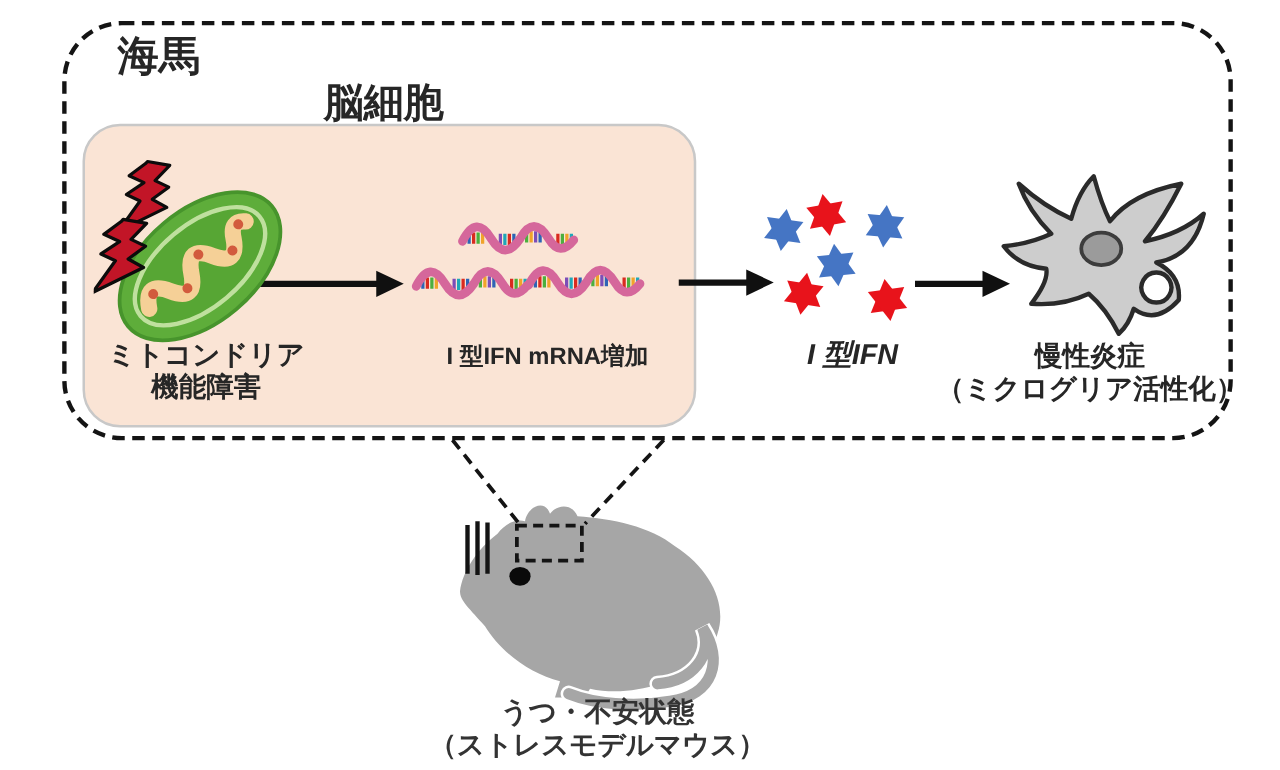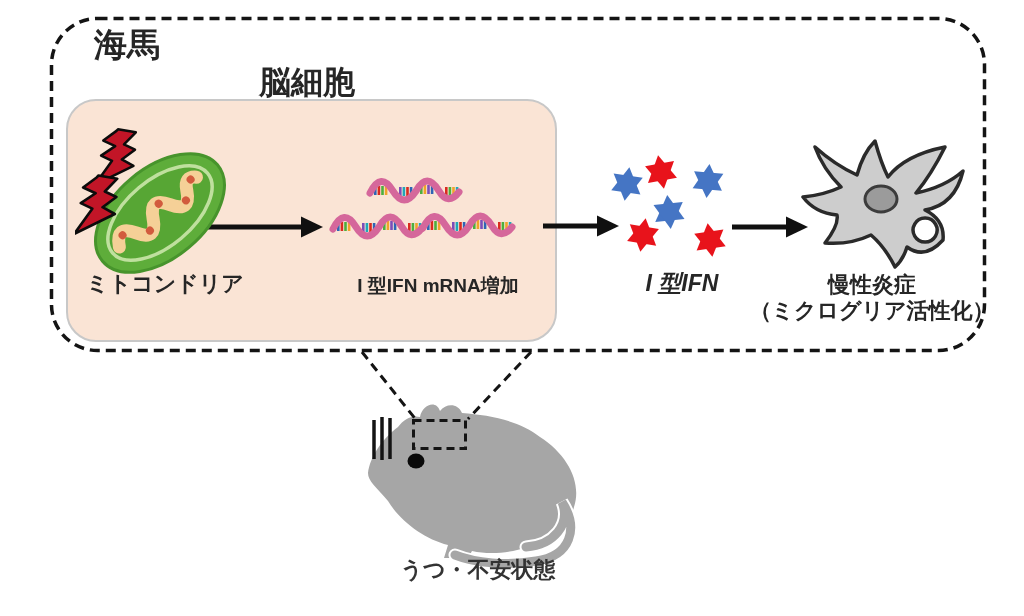--- a/index.html
+++ b/index.html
@@ -146,28 +146,30 @@
         <path d="M390,418 v41"></path>
       </g>
     </g>
   </svg>
 
   <div class="lbl region-lbl">海馬</div>
   <div class="lbl cellbox-lbl">脳細胞</div>
 
   <div class="lbl center mito-lbl">
     <div>ミトコンドリア</div>
+    <div>機能障害</div>
   </div>
 
   <div class="lbl center mrna-lbl">I 型IFN mRNA増加</div>
 
   <div class="lbl center ifn-lbl">I 型IFN</div>
 
   <div class="lbl center inflam-lbl">
     <div>慢性炎症</div>
     <div>（ミクログリア活性化）</div>
   </div>
 
   <div class="lbl center mouse-lbl">
     <div>うつ・不安状態</div>
+    <div>（ストレスモデルマウス）</div>
   </div>
 
 </div>
 
 </body></html>

